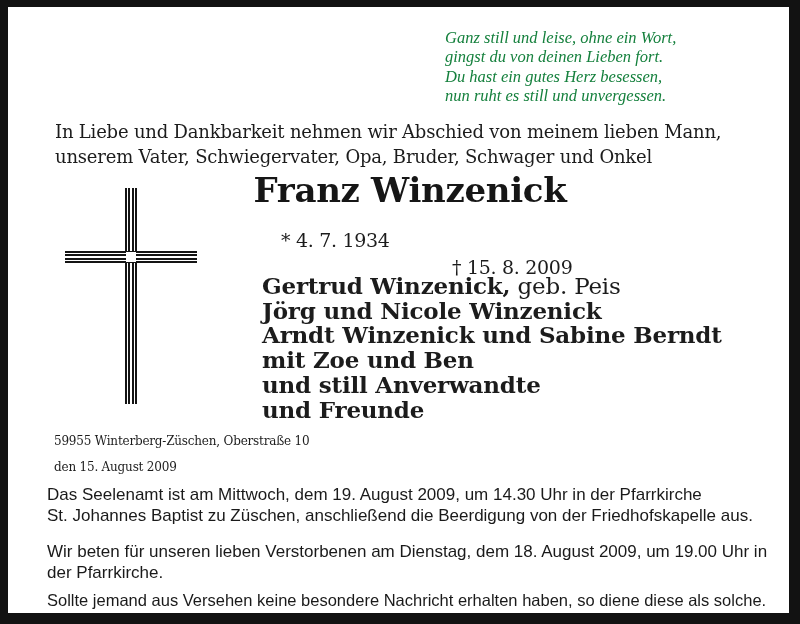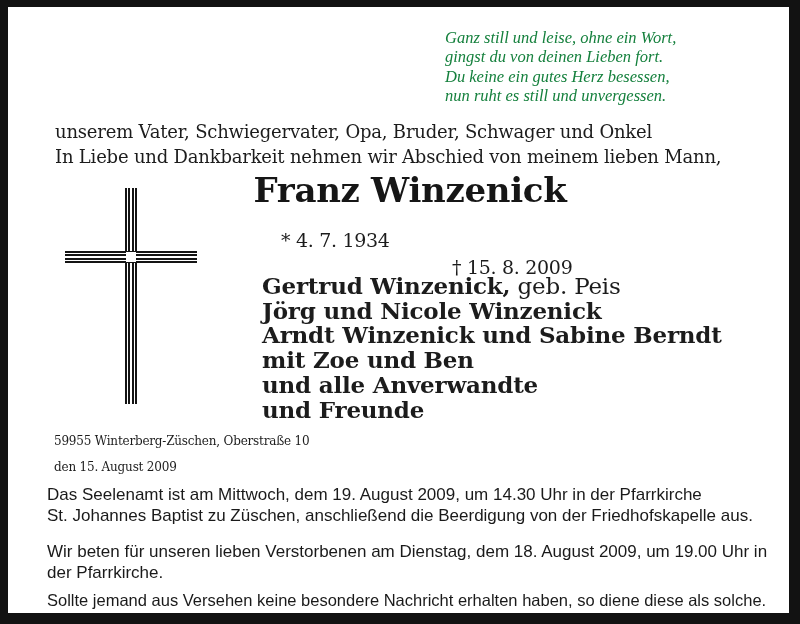--- a/index.html
+++ b/index.html
@@ -95,46 +95,46 @@
 <div class="page">
 
   <div class="frame frame-top"></div>
   <div class="frame frame-left"></div>
   <div class="frame frame-right"></div>
   <div class="frame frame-bottom"></div>
 
   <div class="poem">
     <div>Ganz still und leise, ohne ein Wort,</div>
     <div>gingst du von deinen Lieben fort.</div>
-    <div>Du keine ein gutes Herz besessen,</div>
+    <div>Du hast ein gutes Herz besessen,</div>
     <div>nun ruht es still und unvergessen.</div>
   </div>
 
   <div class="intro">
+    <div>In Liebe und Dankbarkeit nehmen wir Abschied von meinem lieben Mann,</div>
     <div>unserem Vater, Schwiegervater, Opa, Bruder, Schwager und Onkel</div>
-    <div>In Liebe und Dankbarkeit nehmen wir Abschied von meinem lieben Mann,</div>
   </div>
 
   <div class="cross">
     <div class="cross-vbar"></div>
     <div class="cross-hbar"></div>
     <div class="cross-center"></div>
   </div>
 
   <h1 class="name">Franz Winzenick</h1>
 
   <div class="date date-birth">* 4. 7. 1934</div>
   <div class="date date-death">† 15. 8. 2009</div>
 
   <div class="mourners">
     <div><span class="bold">Gertrud Winzenick,</span><span> geb. Peis</span></div>
     <div class="bold">Jörg und Nicole Winzenick</div>
     <div class="bold">Arndt Winzenick und Sabine Berndt</div>
     <div class="bold">mit Zoe und Ben</div>
-    <div class="bold">und alle Anverwandte</div>
+    <div class="bold">und still Anverwandte</div>
     <div class="bold">und Freunde</div>
   </div>
 
   <div class="address">
     <div>59955 Winterberg-Züschen, Oberstraße 10</div>
     <div>den 15. August 2009</div>
   </div>
 
   <div class="bodytext service">
     <div>Das Seelenamt ist am Mittwoch, dem 19. August 2009, um 14.30 Uhr in der Pfarrkirche</div>

